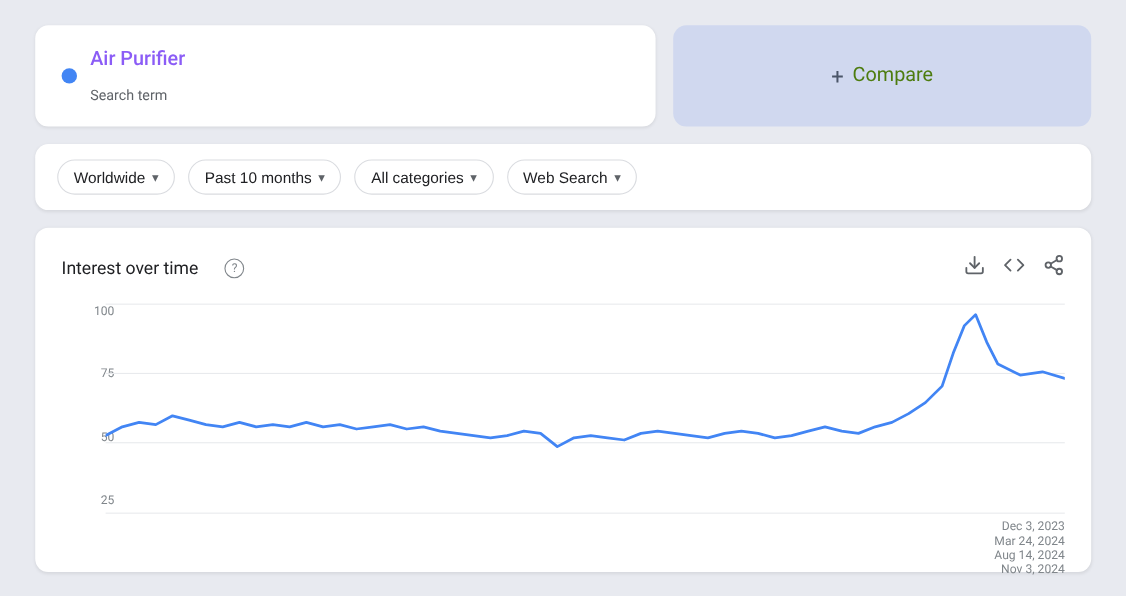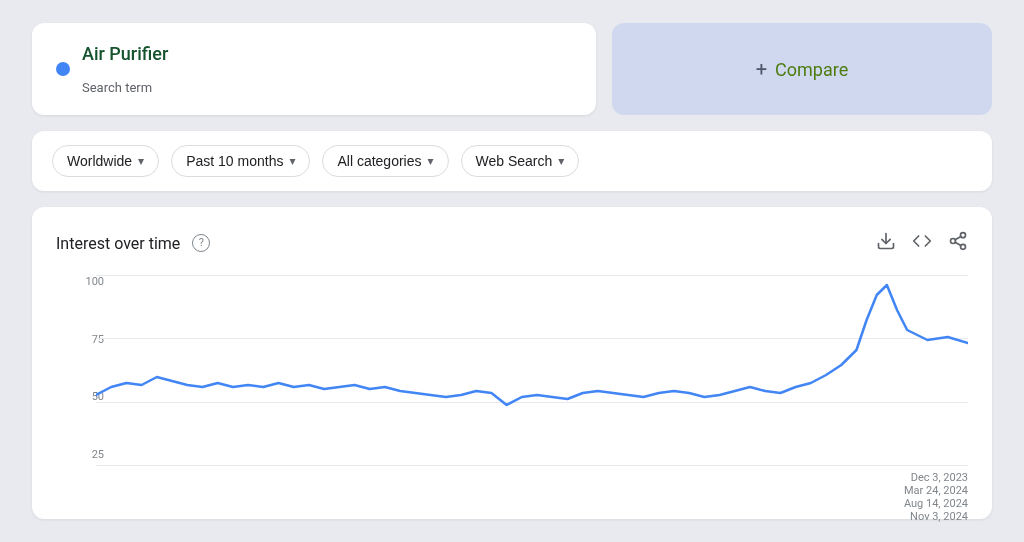--- a/index.html
+++ b/index.html
@@ -35,21 +35,21 @@
     .blue-dot {
       width: 14px;
       height: 14px;
       border-radius: 50%;
       background: #4285f4;
       flex-shrink: 0;
     }
     .search-term-text h2 {
       font-size: 18px;
       font-weight: 500;
-      color: #14532d;
+      color: #8b5cf6;
     }
     .search-term-text p {
       font-size: 13px;
       color: #5f6368;
       margin-top: 16px;
     }
     .compare-card {
       background: #d0d8ef;
       border-radius: 12px;
       padding: 20px 24px;
@@ -101,22 +101,22 @@
       box-shadow: 0 1px 3px rgba(0,0,0,0.08);
     }
     .chart-header {
       display: flex;
       align-items: center;
       justify-content: space-between;
       margin-bottom: 20px;
     }
     .chart-title-group {
       display: flex;
-      align-items: flex-start;
-      gap: 12px;
+      align-items: flex-end;
+      gap: 24px;
     }
     .chart-title {
       font-size: 16px;
       color: #202124;
       font-weight: 400;
     }
     .help-icon {
       width: 18px;
       height: 18px;
       border-radius: 50%;

